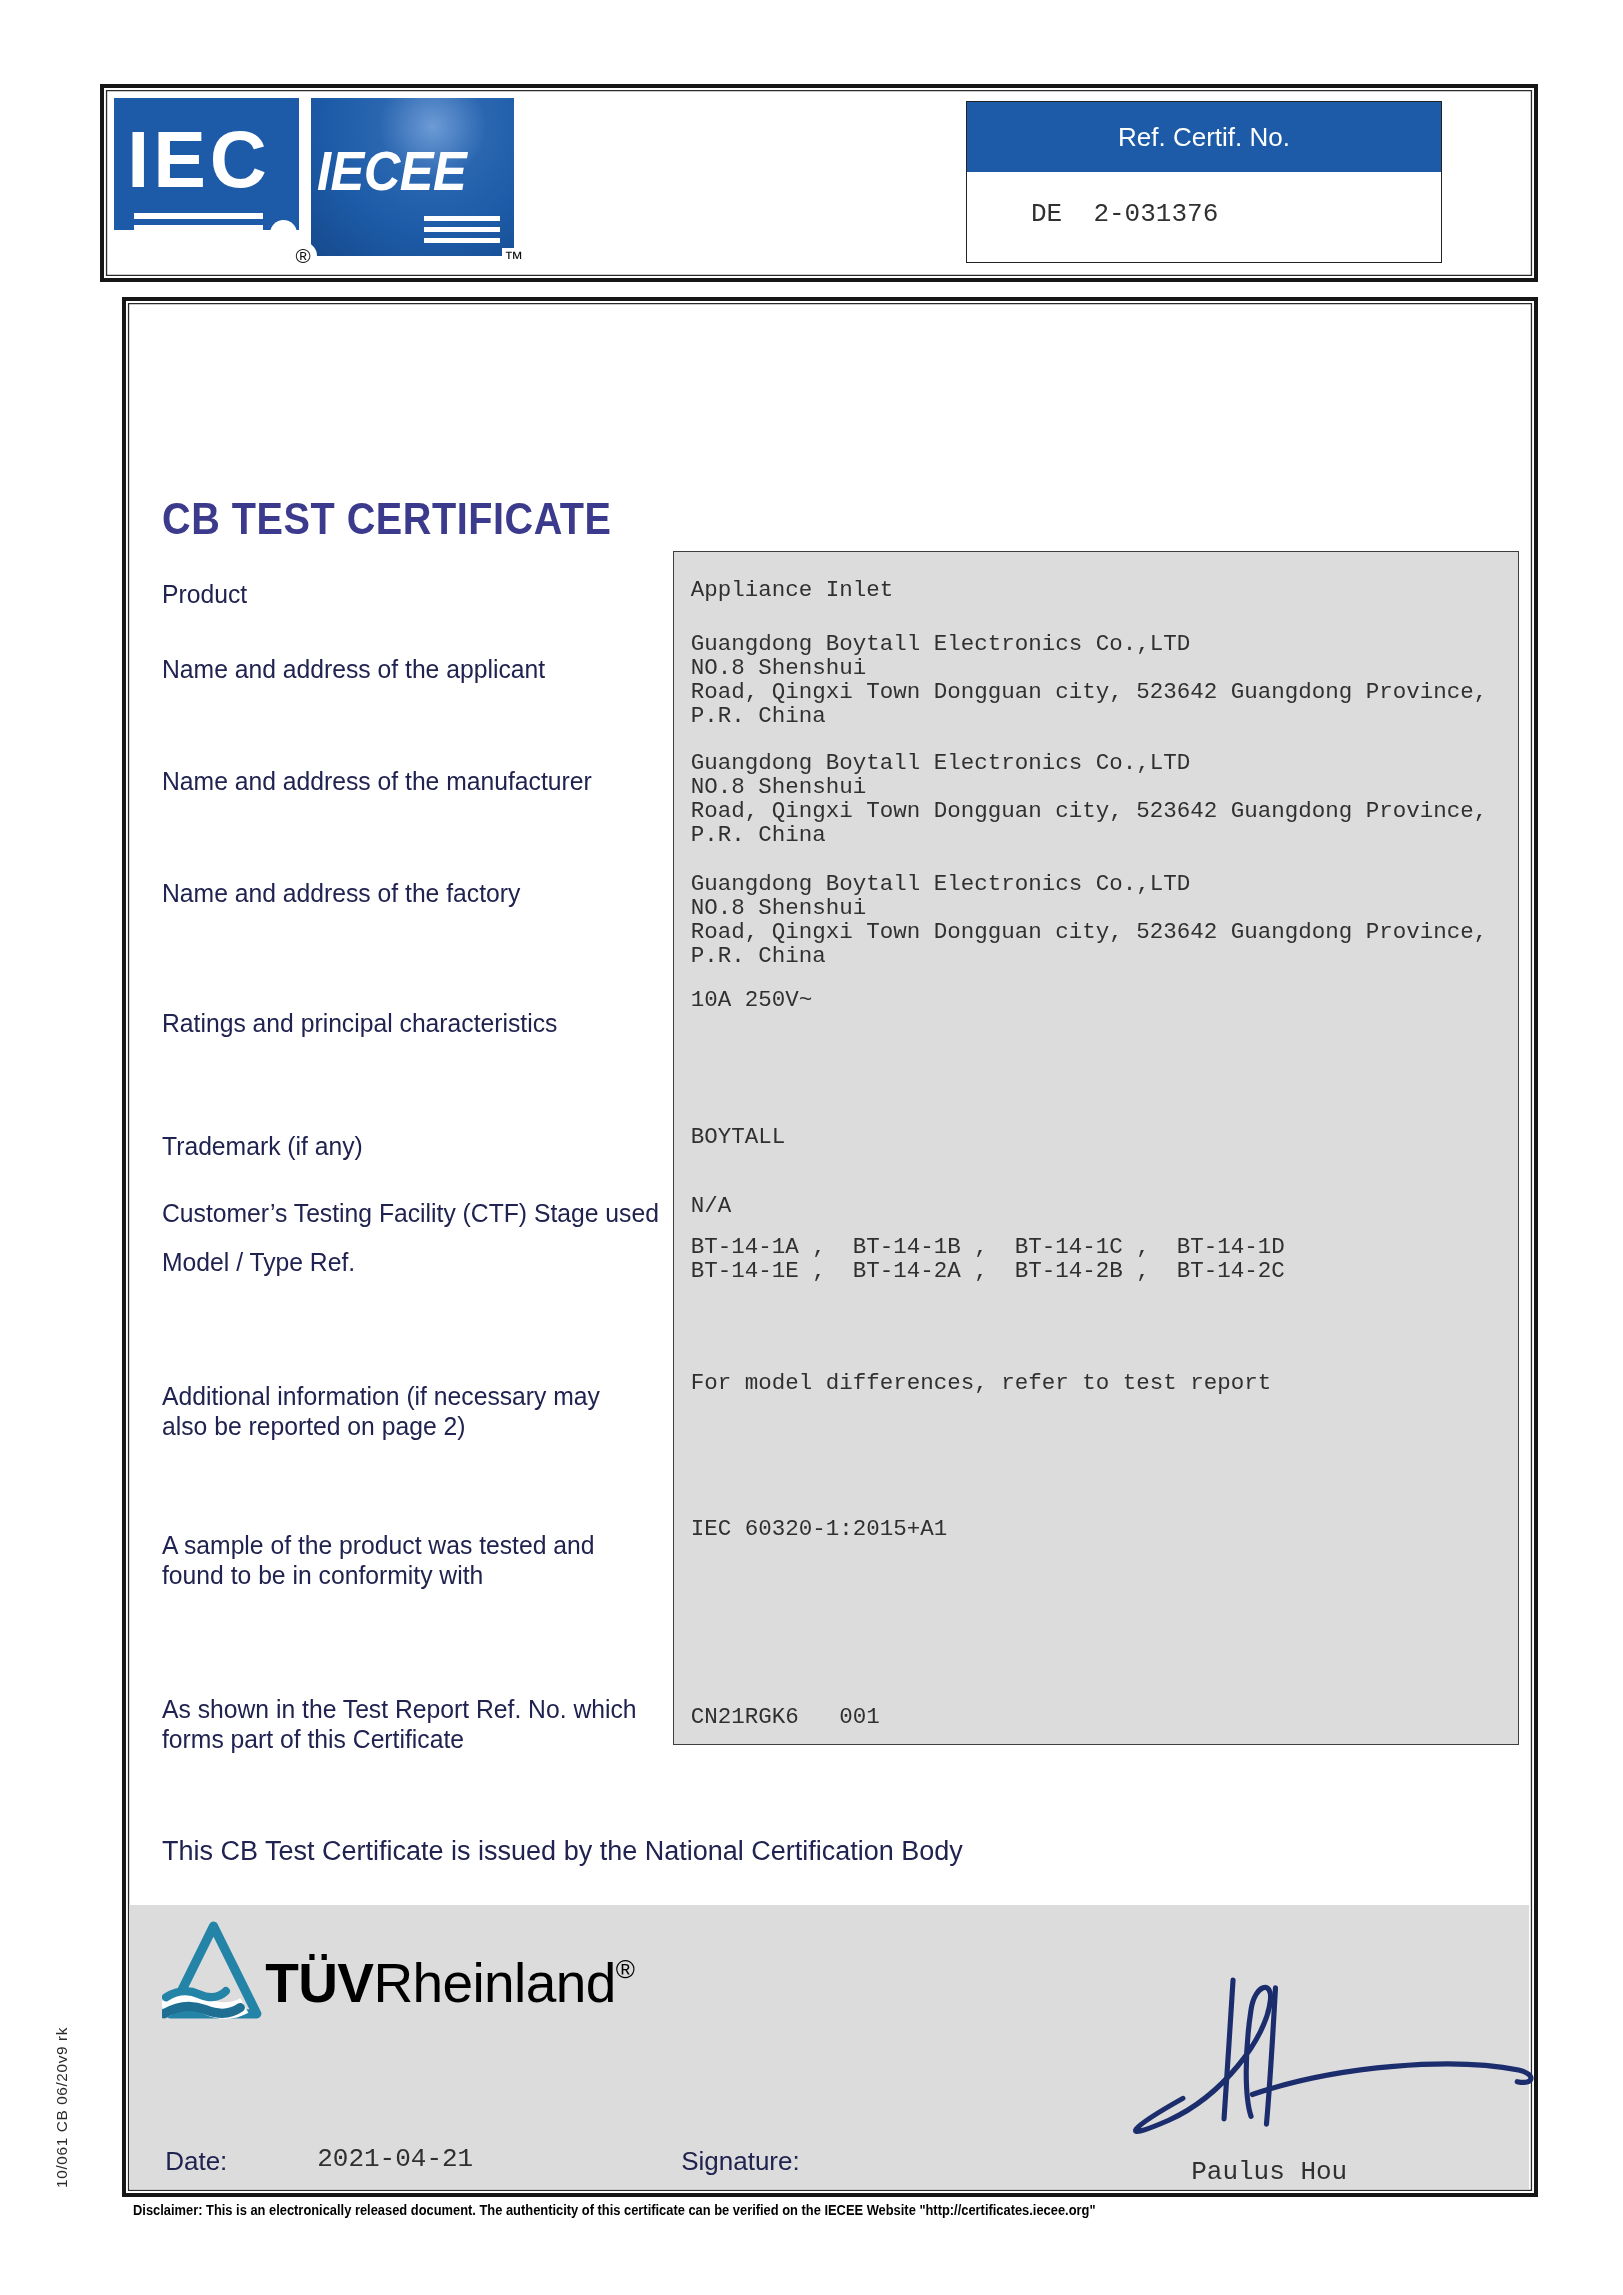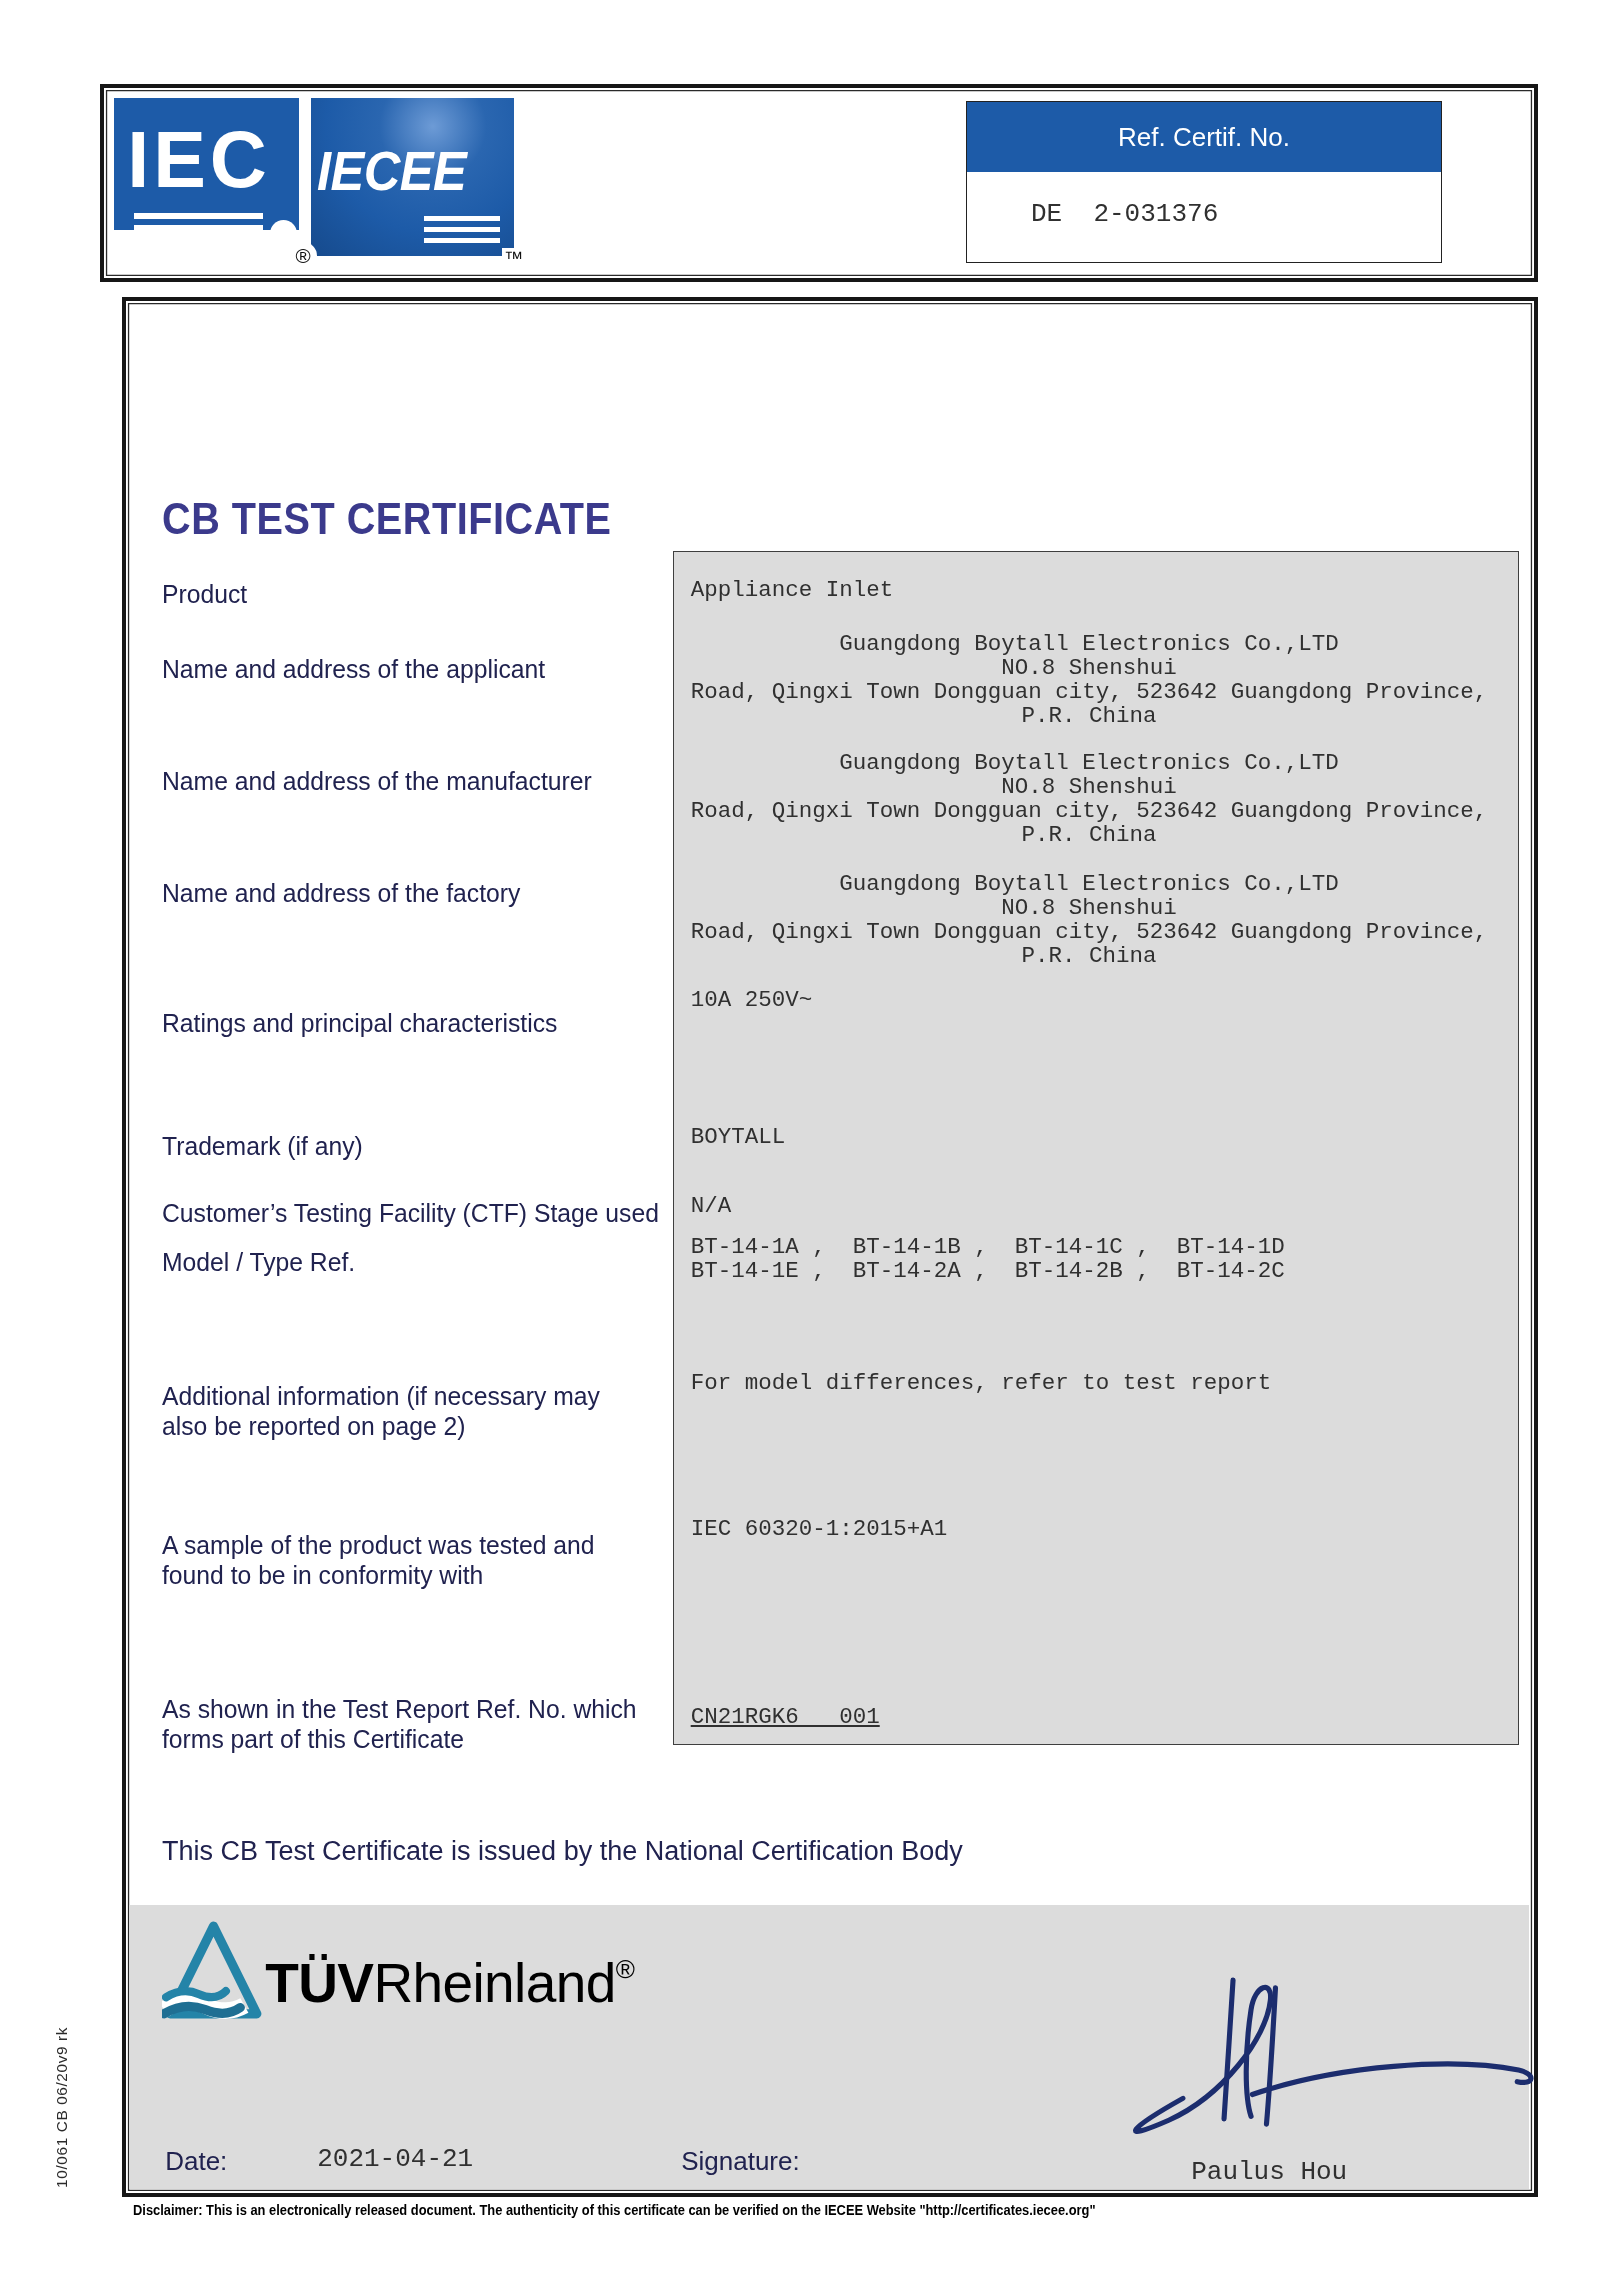--- a/index.html
+++ b/index.html
@@ -104,42 +104,42 @@
   <div class="abs label" style="left:36px; top:830px;">Trademark (if any)</div>
   <div class="abs label" style="left:36px; top:897px;">Customer’s Testing Facility (CTF) Stage used</div>
   <div class="abs label" style="left:36px; top:946px;">Model / Type Ref.</div>
   <div class="abs label" style="left:36px; top:1080px;">Additional information (if necessary may
 also be reported on page 2)</div>
   <div class="abs label" style="left:36px; top:1229px;">A sample of the product was tested and
 found to be in conformity with</div>
   <div class="abs label" style="left:36px; top:1393px;">As shown in the Test Report Ref. No. which
 forms part of this Certificate</div>
 
-  <div class="abs" style="left:547px; top:250px; width:846px; height:1194px; background:#dcdcdc; border:1.9px solid #3f3f3f;text-align:center;">
+  <div class="abs" style="left:547px; top:250px; width:846px; height:1194px; background:#dcdcdc; border:1.9px solid #3f3f3f;">
     <div class="abs mono value" style="left:16.7px; top:26px;">Appliance Inlet</div>
     <div class="abs mono value" style="left:16.7px; top:80px;">Guangdong Boytall Electronics Co.,LTD
 NO.8 Shenshui
 Road, Qingxi Town Dongguan city, 523642 Guangdong Province,
 P.R. China</div>
     <div class="abs mono value" style="left:16.7px; top:199px;">Guangdong Boytall Electronics Co.,LTD
 NO.8 Shenshui
 Road, Qingxi Town Dongguan city, 523642 Guangdong Province,
 P.R. China</div>
     <div class="abs mono value" style="left:16.7px; top:320px;">Guangdong Boytall Electronics Co.,LTD
 NO.8 Shenshui
 Road, Qingxi Town Dongguan city, 523642 Guangdong Province,
 P.R. China</div>
     <div class="abs mono value" style="left:16.7px; top:436px;">10A 250V~</div>
     <div class="abs mono value" style="left:16.7px; top:573px;">BOYTALL</div>
     <div class="abs mono value" style="left:16.7px; top:642px;">N/A</div>
     <div class="abs mono value" style="left:16.7px; top:683px;">BT-14-1A ,  BT-14-1B ,  BT-14-1C ,  BT-14-1D
 BT-14-1E ,  BT-14-2A ,  BT-14-2B ,  BT-14-2C</div>
     <div class="abs mono value" style="left:16.7px; top:819px;">For model differences, refer to test report</div>
     <div class="abs mono value" style="left:16.7px; top:965px;">IEC 60320-1:2015+A1</div>
-    <div class="abs mono value" style="left:16.7px; top:1153px;text-decoration:underline;">CN21RGK6   001</div>
+    <div class="abs mono value" style="left:16.7px; top:1153px;">CN21RGK6   001</div>
   </div>
 
   <div class="abs issued" style="left:36px; top:1535px;">This CB Test Certificate is issued by the National Certification Body</div>
 
   <div class="abs" style="left:3.2px; top:1604px; width:1400px; height:284px; background:#dcdcdc;">
 
     <svg class="abs" style="left:33px; top:14px;" width="103" height="103" viewBox="0 0 100 100">
       <path d="M50 7 L92 92 L8 92 Z" fill="none" stroke="#2484a8" stroke-width="9" stroke-linejoin="round"></path>
       <path d="M2 88 Q22 74 42 84 T80 84" fill="none" stroke="#ffffff" stroke-width="16"></path>
       <path d="M4 76 Q20 66 36 73 T62 70" fill="none" stroke="#2484a8" stroke-width="8" stroke-linecap="round"></path>

